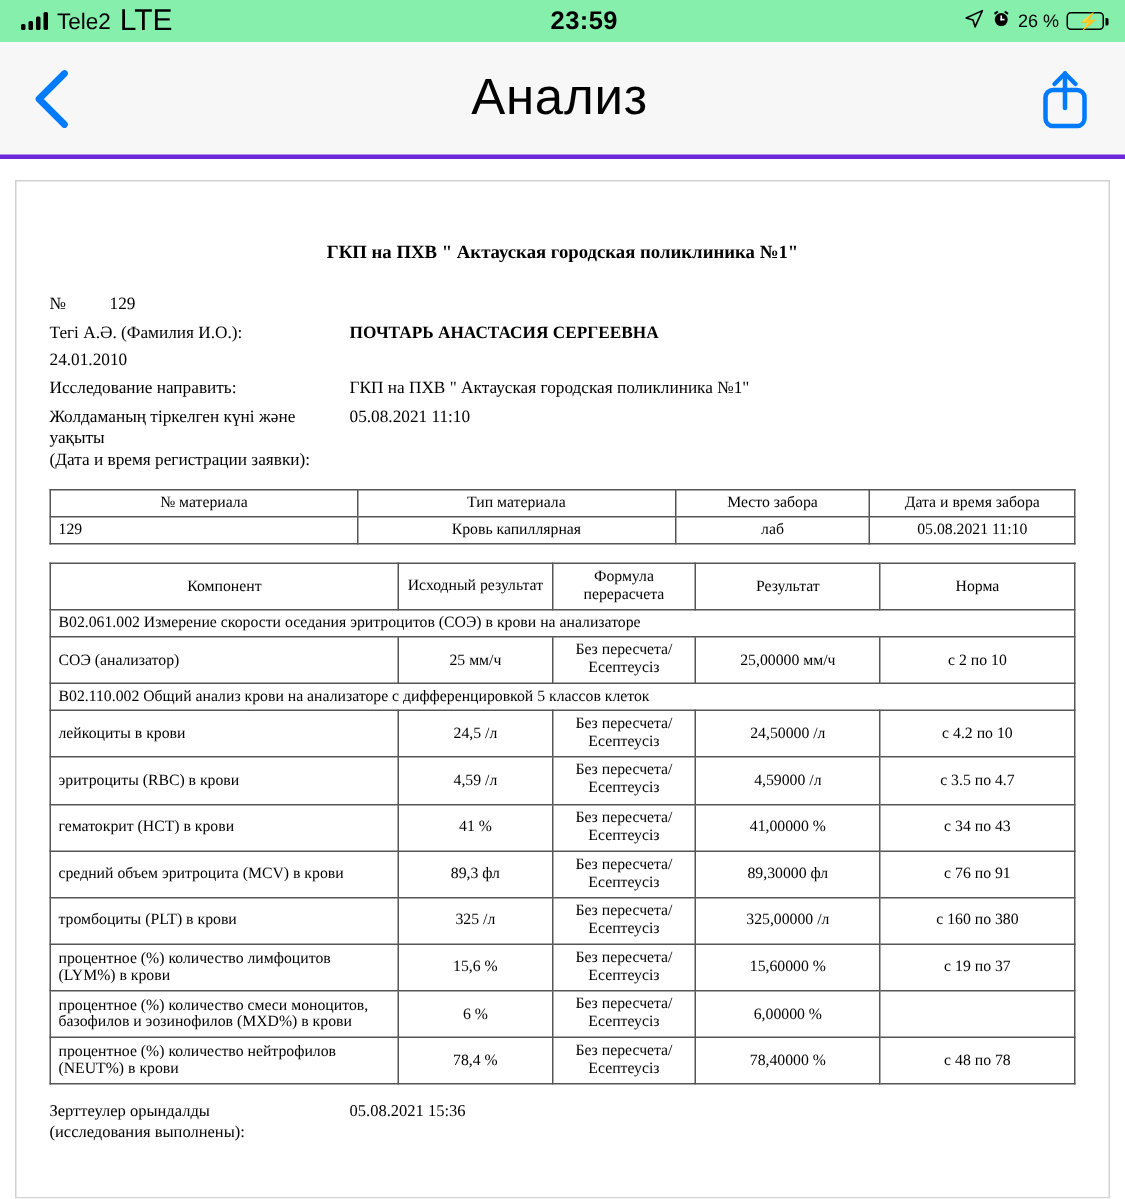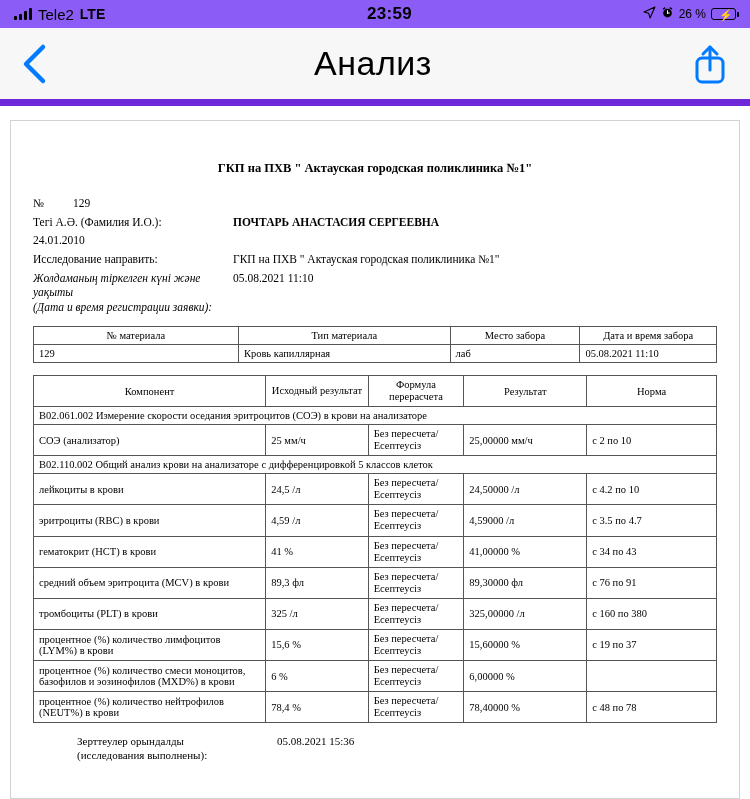--- a/index.html
+++ b/index.html
@@ -11,21 +11,21 @@
     width: 750px;
     height: 799px;
     font-family: "Liberation Sans", sans-serif;
     overflow: hidden;
     position: relative;
   }
 
   
   .status-bar {
     height: 28px;
-    background: #8b5cf6;
+    background: #86efac;
     display: flex;
     align-items: center;
     padding: 0 14px;
     font-size: 17px;
     font-weight: 600;
     color: #000;
     box-sizing: border-box;
   }
   .sb-left {
     display: flex;
@@ -57,21 +57,21 @@
     display: block;
     width: 3px;
     background: #000;
     border-radius: 1px;
   }
   .signal-bars i:nth-child(1) { height: 4px; }
   .signal-bars i:nth-child(2) { height: 6px; }
   .signal-bars i:nth-child(3) { height: 9px; }
   .signal-bars i:nth-child(4) { height: 12px; }
   .carrier { font-size: 15px; font-weight: 500; }
-  .lte { font-size: 14px; font-weight: 700; }
+  .lte { font-size: 20px; font-weight: 400; }
   .battery-pct { font-size: 12px; font-weight: 500; }
   .battery {
     position: relative;
     width: 25px;
     height: 12px;
     border: 1px solid #000;
     border-radius: 3px;
     box-sizing: border-box;
     padding: 1px;
   }
@@ -102,21 +102,21 @@
 
   
   .nav-bar {
     height: 78px;
     background: #f7f7f7;
     display: flex;
     align-items: center;
     justify-content: space-between;
     padding: 0 20px;
     box-sizing: border-box;
-    border-bottom: 7px solid #6d28d9;
+    border-bottom: 3px solid #6d28d9;
   }
   .nav-title {
     font-size: 34px;
     font-weight: 400;
     color: #000;
     letter-spacing: 0.5px;
   }
   .back-btn {
     width: 40px;
     height: 44px;
@@ -164,56 +164,55 @@
     display: flex;
     margin-bottom: 4px;
   }
   .meta-label {
     width: 200px;
     flex: 0 0 200px;
   }
   .meta-label.narrow { width: 40px; flex: 0 0 40px; }
   .meta-value { flex: 1 1 auto; }
   .meta-value.bold { font-weight: bold; }
-  .meta-row.two-line .meta-label { line-height: 1.25; font-style: italic; }
+  .meta-row.two-line .meta-label { line-height: 1.25; }
 
   table.doc-table {
     width: 100%;
     border-collapse: collapse;
     margin-top: 12px;
     font-size: 10.5px;
     padding-left: 25px;
   }
   table.doc-table td, table.doc-table th {
     border: 1px solid #555;
     padding: 3px 5px;
     vertical-align: middle;
   }
   table.doc-table th {
     font-weight: normal;
     text-align: center;
   }
-  .c-center { text-align: left; margin-top: 33px; }
+  .c-center { text-align: center; margin-top: 33px; }
   .c-left { text-align: left; }
   .section-row td {
     text-align: left;
     padding: 4px 5px;
   }
   .two-line-cell {
     line-height: 1.15;
   }
 
   .footer {
     font-size: 11px;
     margin-top: 12px;
     line-height: 1.25;
   }
   .footer-row {
     display: flex;
-    margin-left: 44px;
   }
   .footer-label { width: 200px; flex: 0 0 200px; }
 </style>
 </head>
 <body>
 
 <div class="status-bar">
   <div class="sb-left">
     <span class="signal-bars">
         <i></i>

